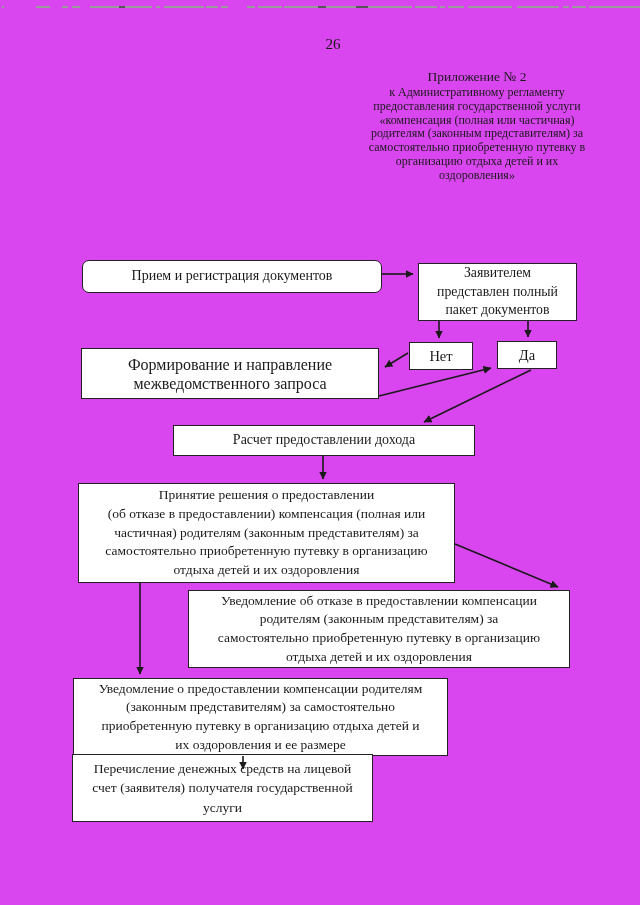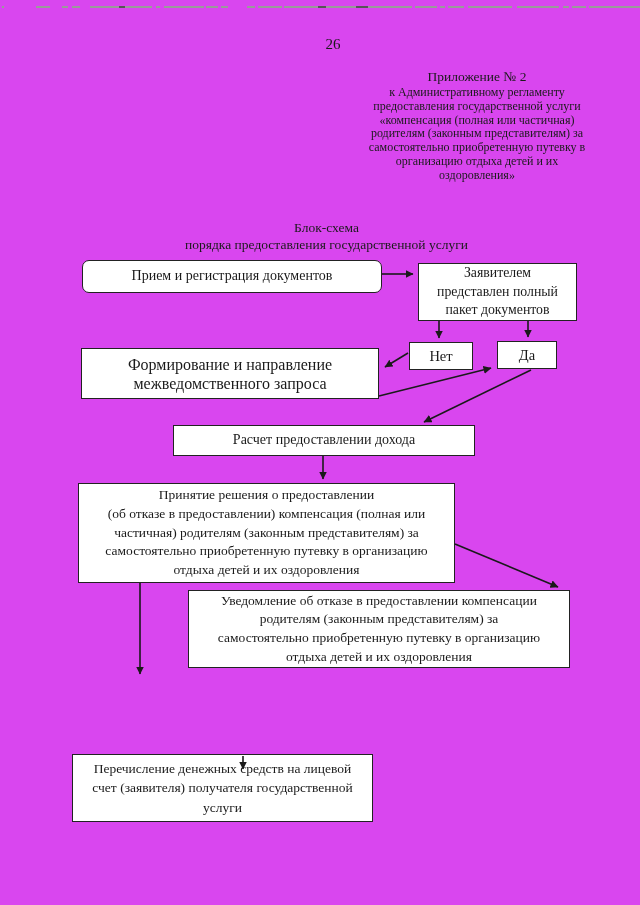--- a/index.html
+++ b/index.html
@@ -92,41 +92,43 @@
   <div class="appendix-title">Приложение № 2</div>
 
   <div class="appendix-subtitle">к Административному регламенту
 предоставления государственной услуги
 «компенсация (полная или частичная)
 родителям (законным представителям) за
 самостоятельно приобретенную путевку в
 организацию отдыха детей и их
 оздоровления»</div>
 
-  <div class="scheme-title">Блок-схема
-порядка предоставления государственной  услуги</div>
 
   <div class="fbox b-reception">Прием и регистрация документов</div>
   <div class="fbox b-package">Заявителем
 представлен полный
 пакет документов</div>
   <div class="fbox b-no">Нет</div>
   <div class="fbox b-yes">Да</div>
   <div class="fbox b-request">Формирование и направление
 межведомственного запроса</div>
   <div class="fbox b-income">Расчет предоставлении дохода</div>
   <div class="fbox b-decision">Принятие решения о предоставлении
 (об отказе в предоставлении) компенсация (полная или
 частичная) родителям (законным представителям) за
 самостоятельно приобретенную путевку в организацию
 отдыха детей и их оздоровления</div>
   <div class="fbox b-refusal">Уведомление об отказе в предоставлении компенсации
 родителям (законным представителям) за
 самостоятельно приобретенную путевку в организацию
 отдыха детей и их оздоровления</div>
+  <div class="fbox b-grant">Уведомление о предоставлении компенсации родителям
+(законным представителям) за самостоятельно
+приобретенную путевку в организацию отдыха детей и
+их оздоровления и ее размере</div>
   <div class="fbox b-transfer">Перечисление денежных средств на лицевой
 счет (заявителя) получателя государственной
 услуги</div>
 
   <svg class="arrows" viewBox="0 0 640 905" xmlns="http://www.w3.org/2000/svg">
     <defs>
       <marker id="arr" markerWidth="10" markerHeight="9" refX="7.5" refY="4" orient="auto" markerUnits="userSpaceOnUse">
         <path d="M0,0 L8,4 L0,8 z" fill="#1a1a1a"></path>
       </marker>
     </defs>

